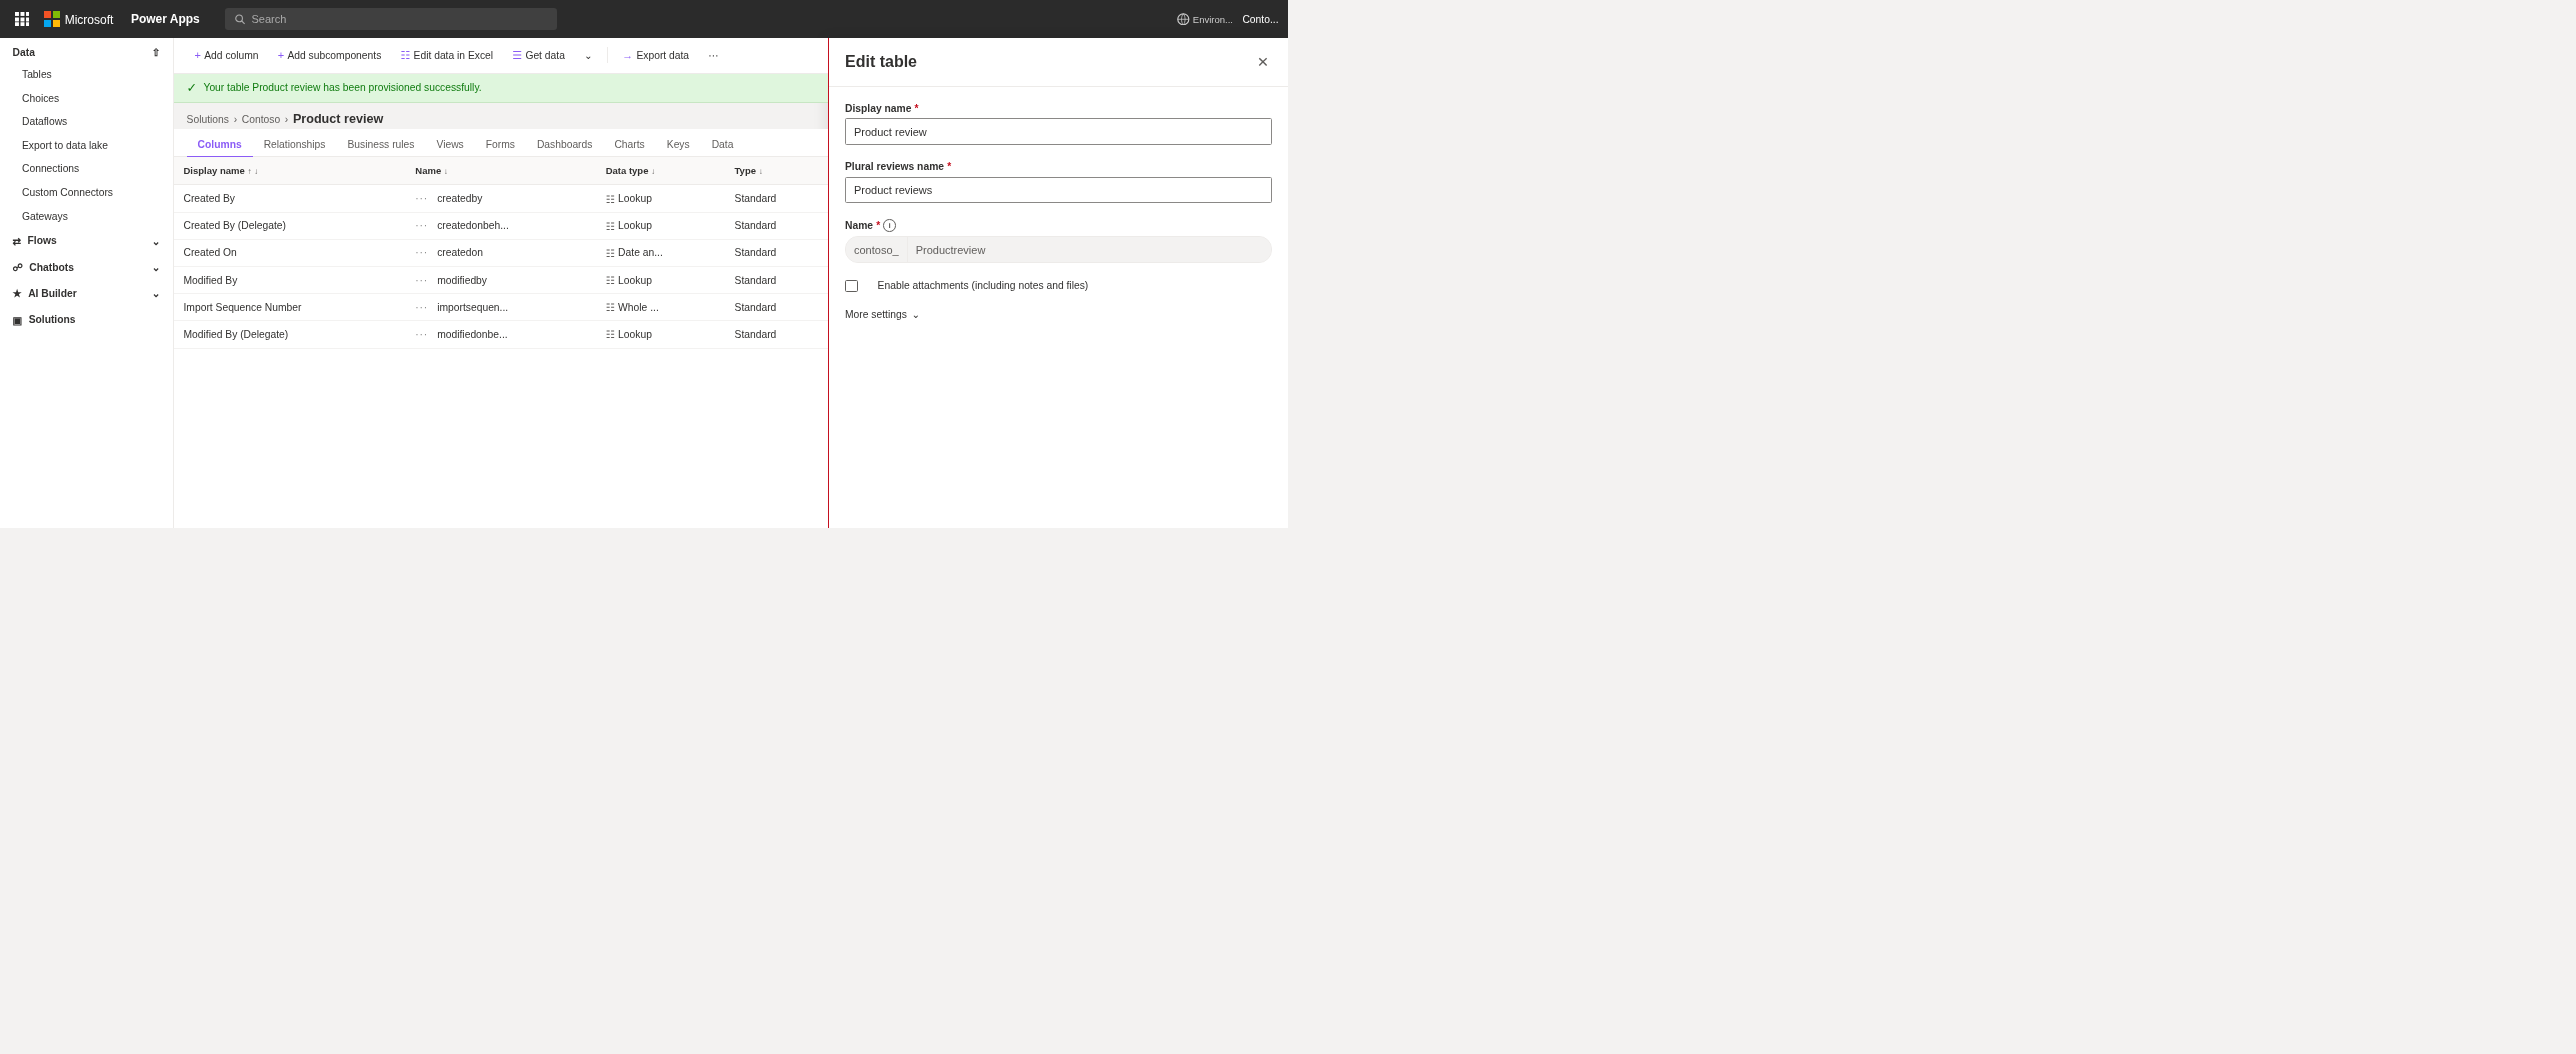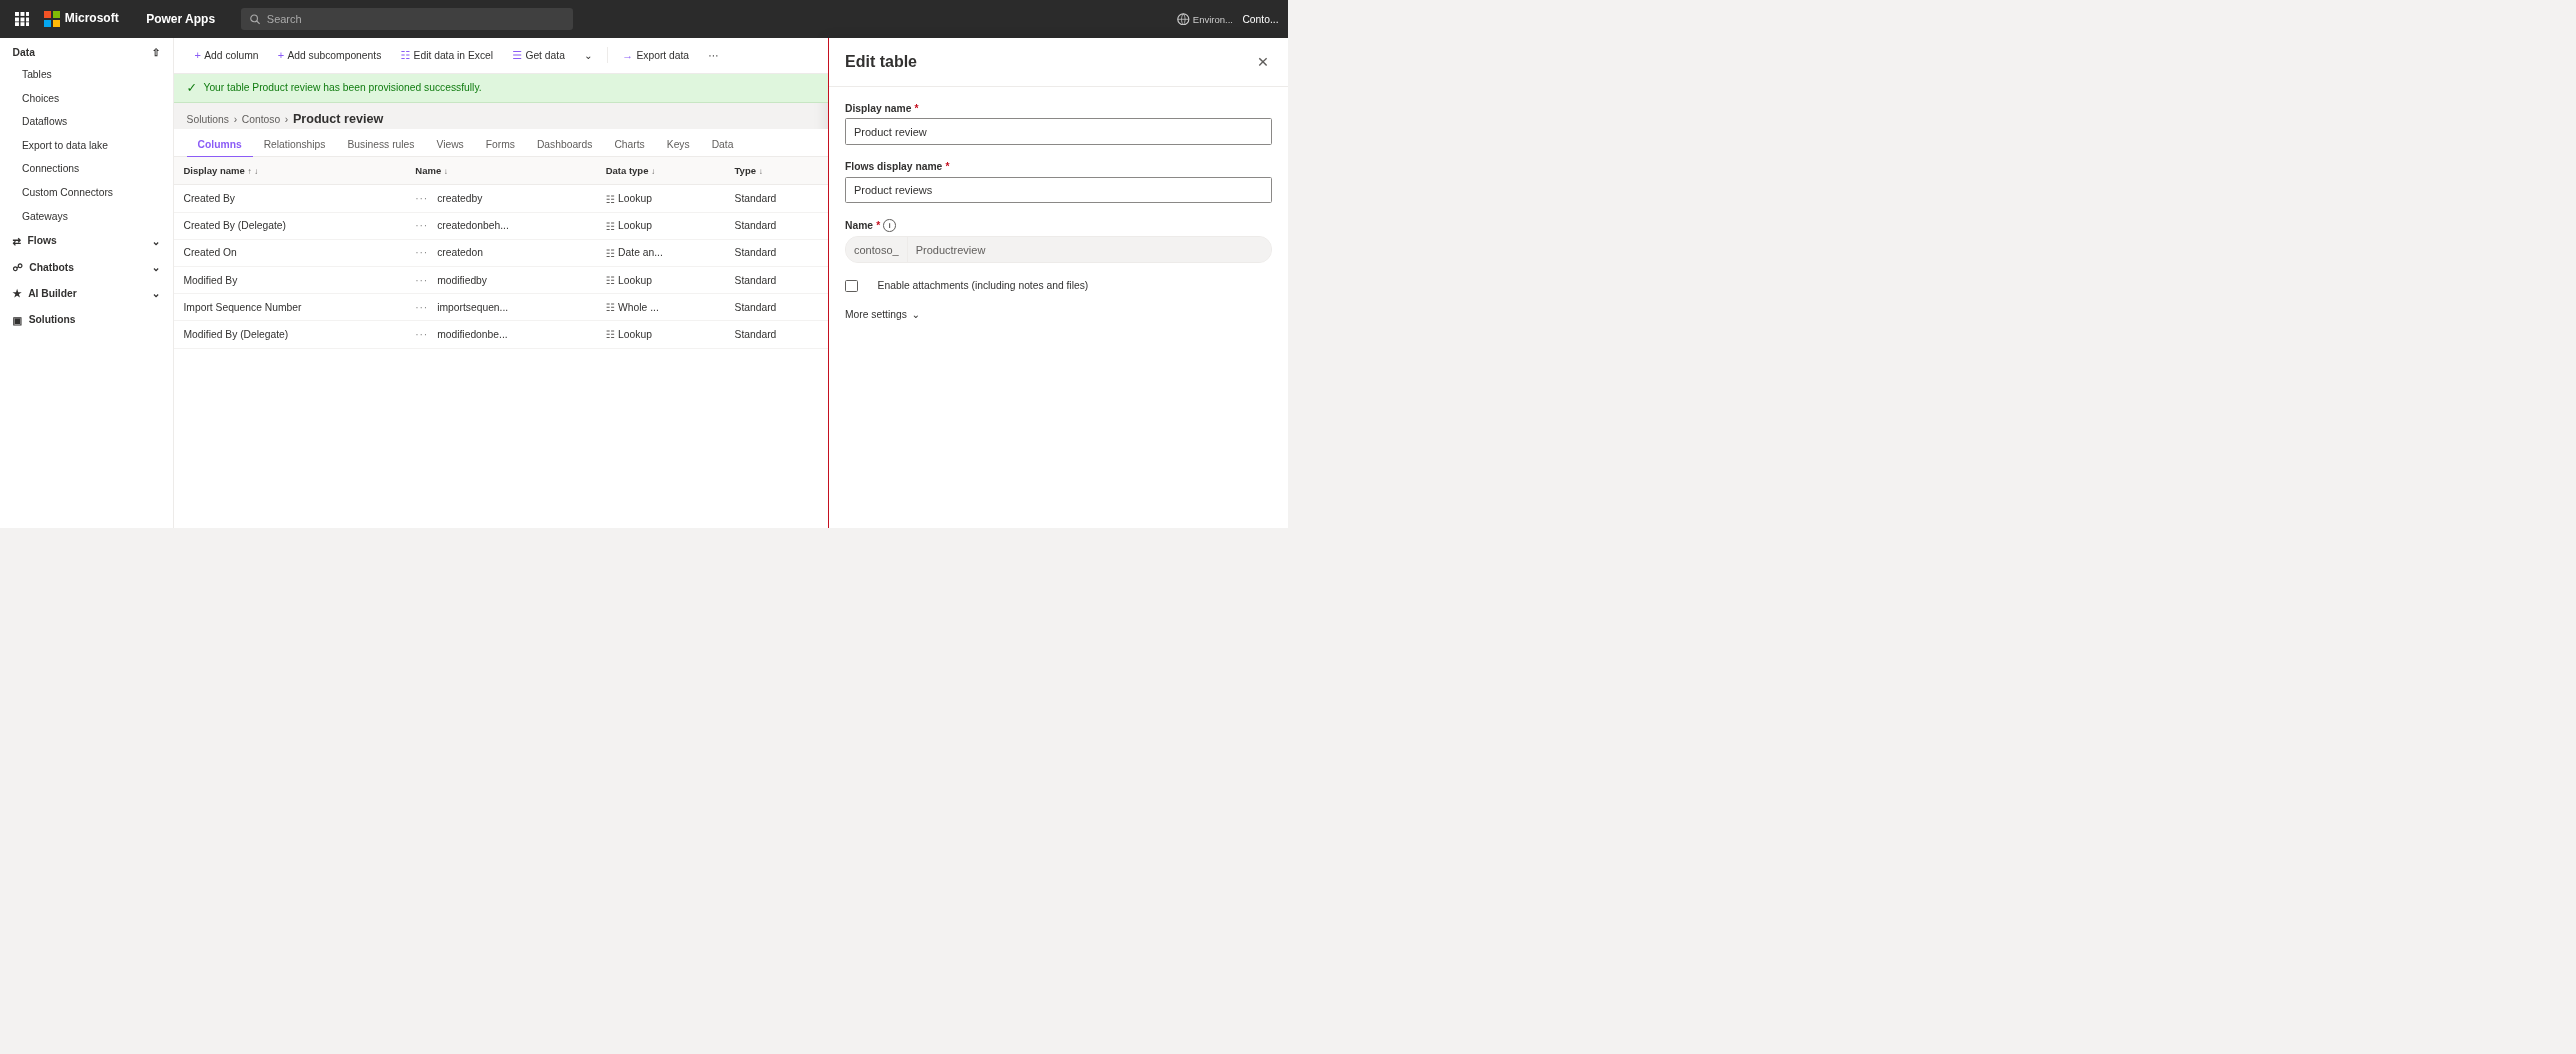--- a/index.html
+++ b/index.html
@@ -19,44 +19,44 @@
       font-size: 14.2px;
       cursor: pointer;
       display: flex;
       align-items: center;
       justify-content: center;
       width: 25px;
       height: 25px;
     }
     .ms-logo {
       display: flex;
-      align-items: flex-start;
+      align-items: flex-end;
       gap: 4.7px;
       color: #fff;
       font-size: 12px;
-      font-weight: 700;
+      font-weight: 400;
     }
     .ms-logo-squares {
       display: grid;
       grid-template-columns: 1fr 1fr;
       gap: 1.6px;
       width: 16px;
       height: 16px;
     }
     .ms-sq { width: 7.1px; height: 7.1px; }
     .sq-red { background: #f35325; }
     .sq-green { background: #81bc06; }
     .sq-blue { background: #05a6f0; }
     .sq-yellow { background: #ffba08; }
 
     .nav-app-name {
       color: #fff;
       font-size: 12px;
       font-weight: 600;
-      margin-left: 18px;
+      margin-left: 8px;
     }
     .nav-search {
       display: flex;
       align-items: center;
       background: #404040;
       border-radius: 3.2px;
       padding: 4.7px 9.5px;
       gap: 6.3px;
       flex: 1;
       max-width: 332px;
@@ -676,21 +676,21 @@
     <div class="panel-body">
       <div class="field-group">
         <div class="field-label">
           <span>Display name</span>
           <span class="required-star">*</span>
         </div>
         <input class="field-input" type="text" value="Product review" style="">
       </div>
       <div class="field-group">
         <div class="field-label">
-          <span>Flows display name</span>
+          <span>Plural reviews name</span>
           <span class="required-star">*</span>
         </div>
         <input class="field-input" type="text" value="Product reviews" style="">
       </div>
       <div class="field-group">
         <div class="field-label">
           <span>Name</span>
           <span class="required-star">*</span>
           <span class="info-icon">i</span>
         </div>

